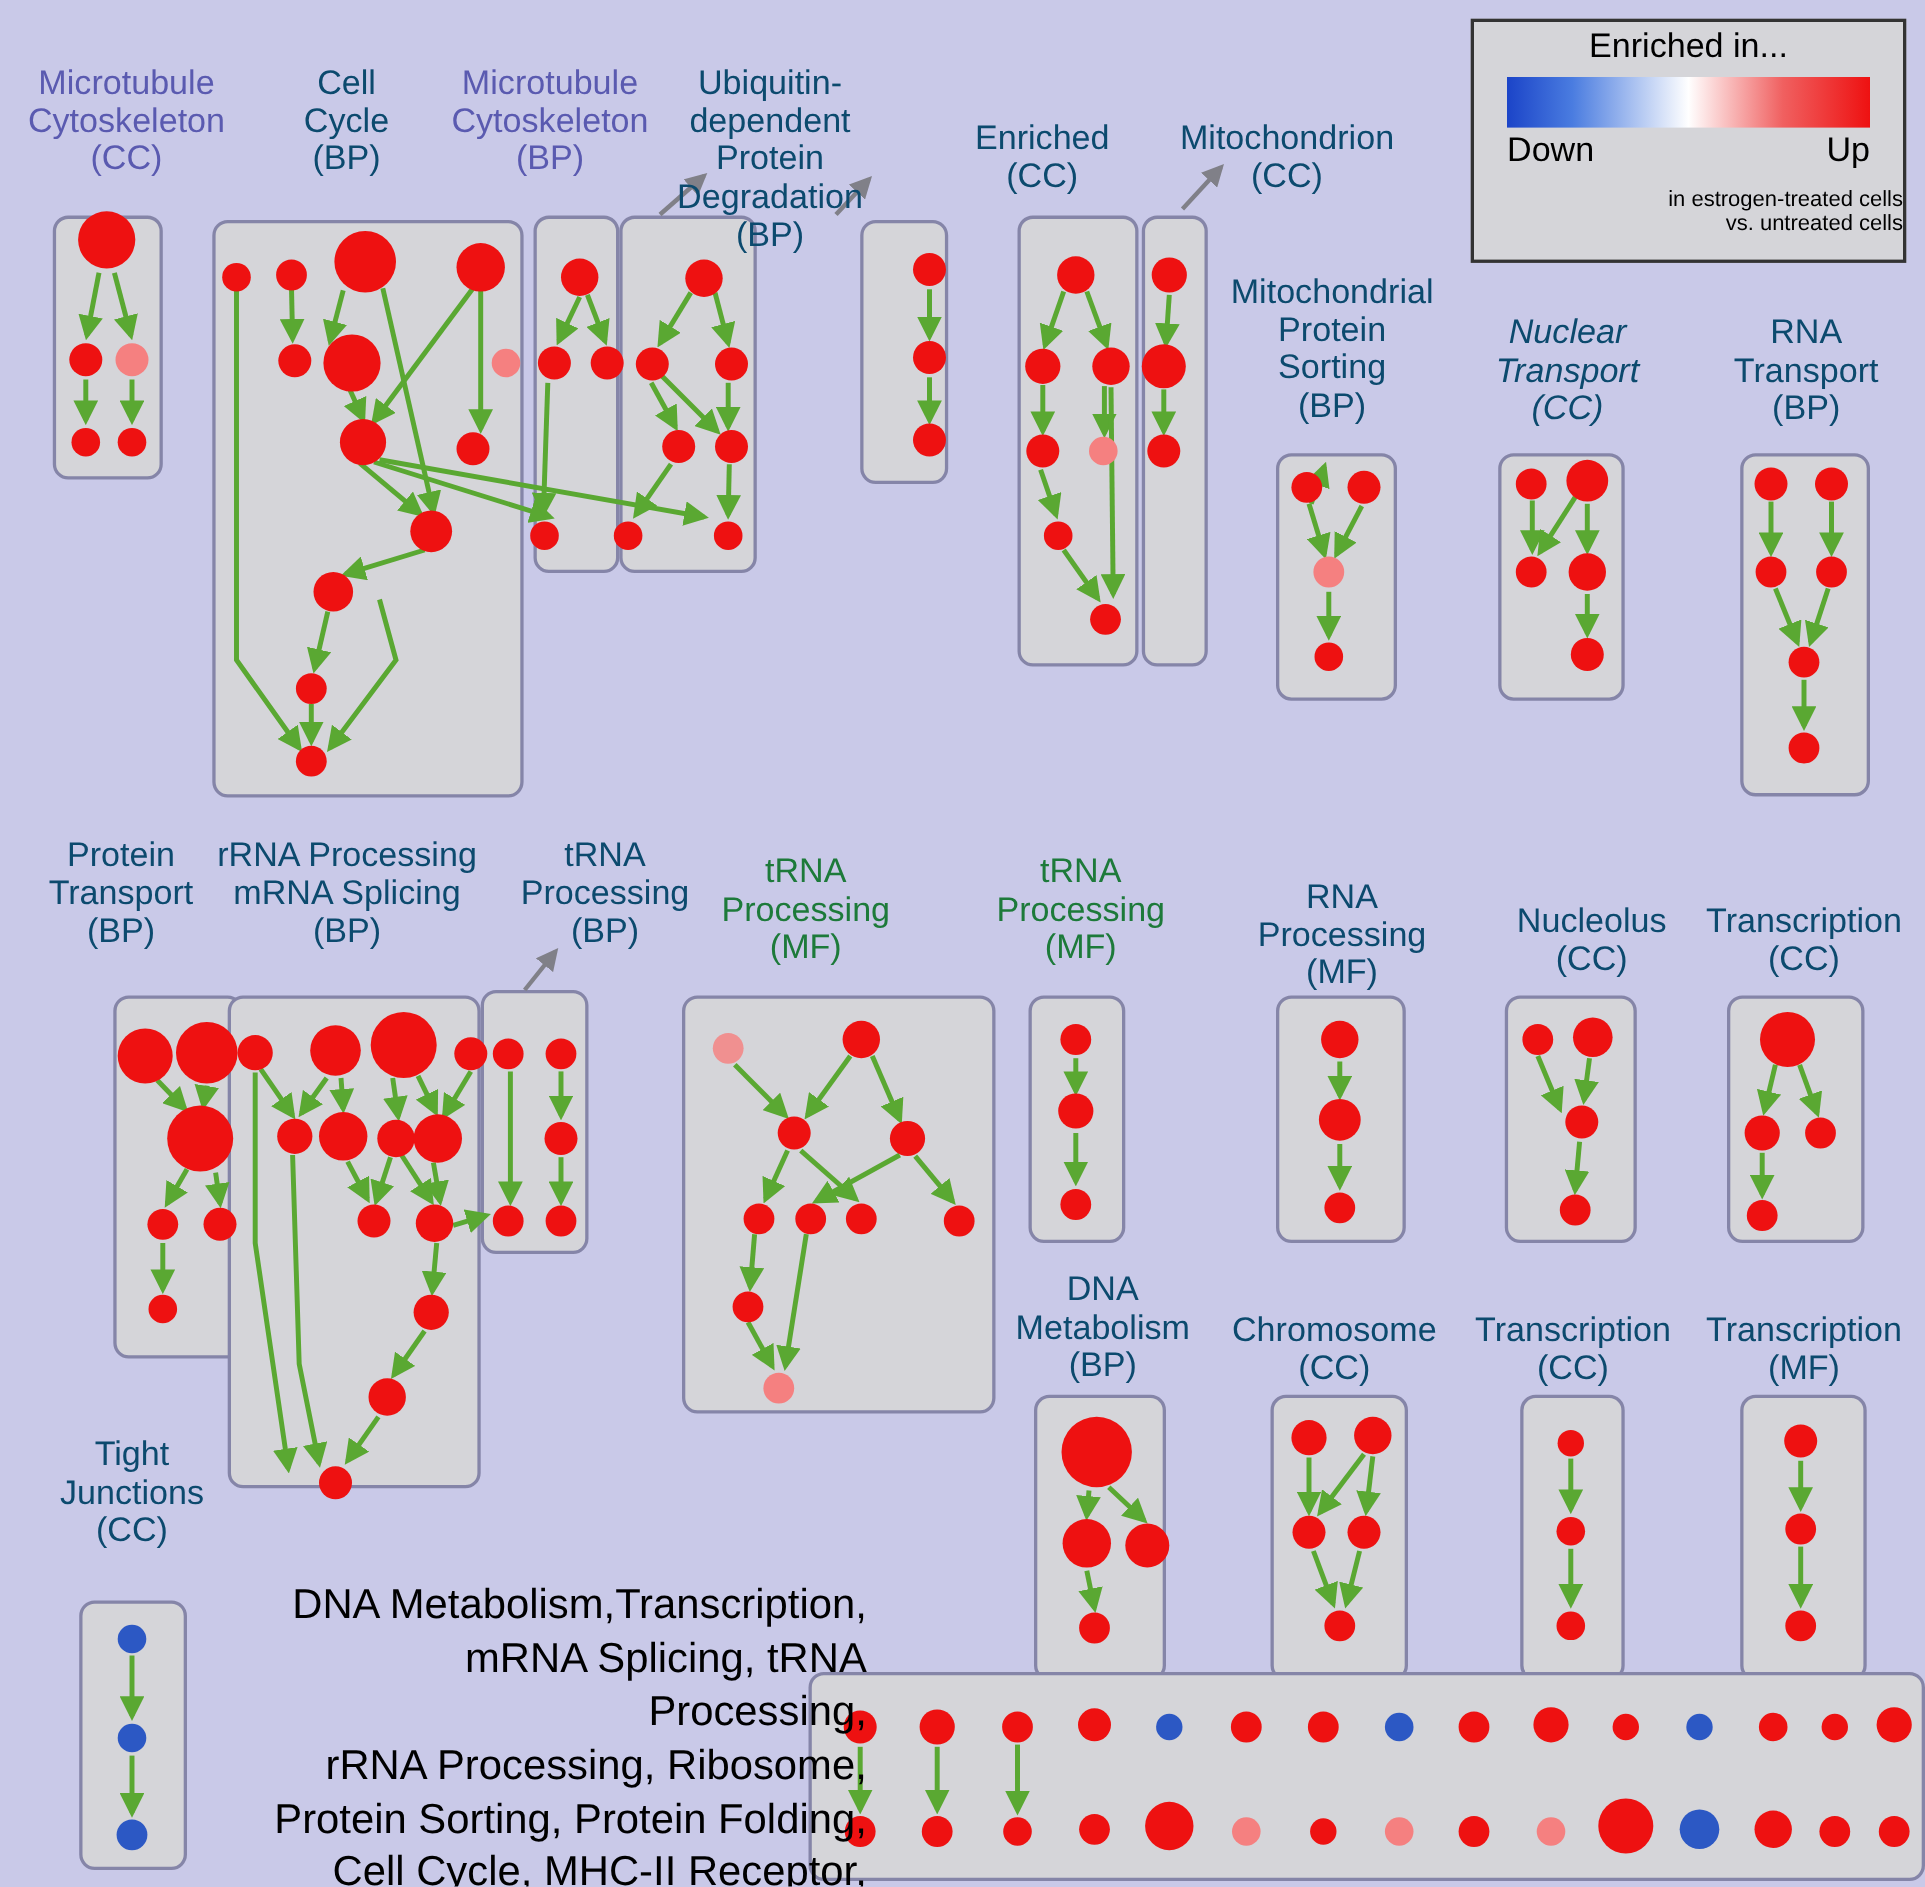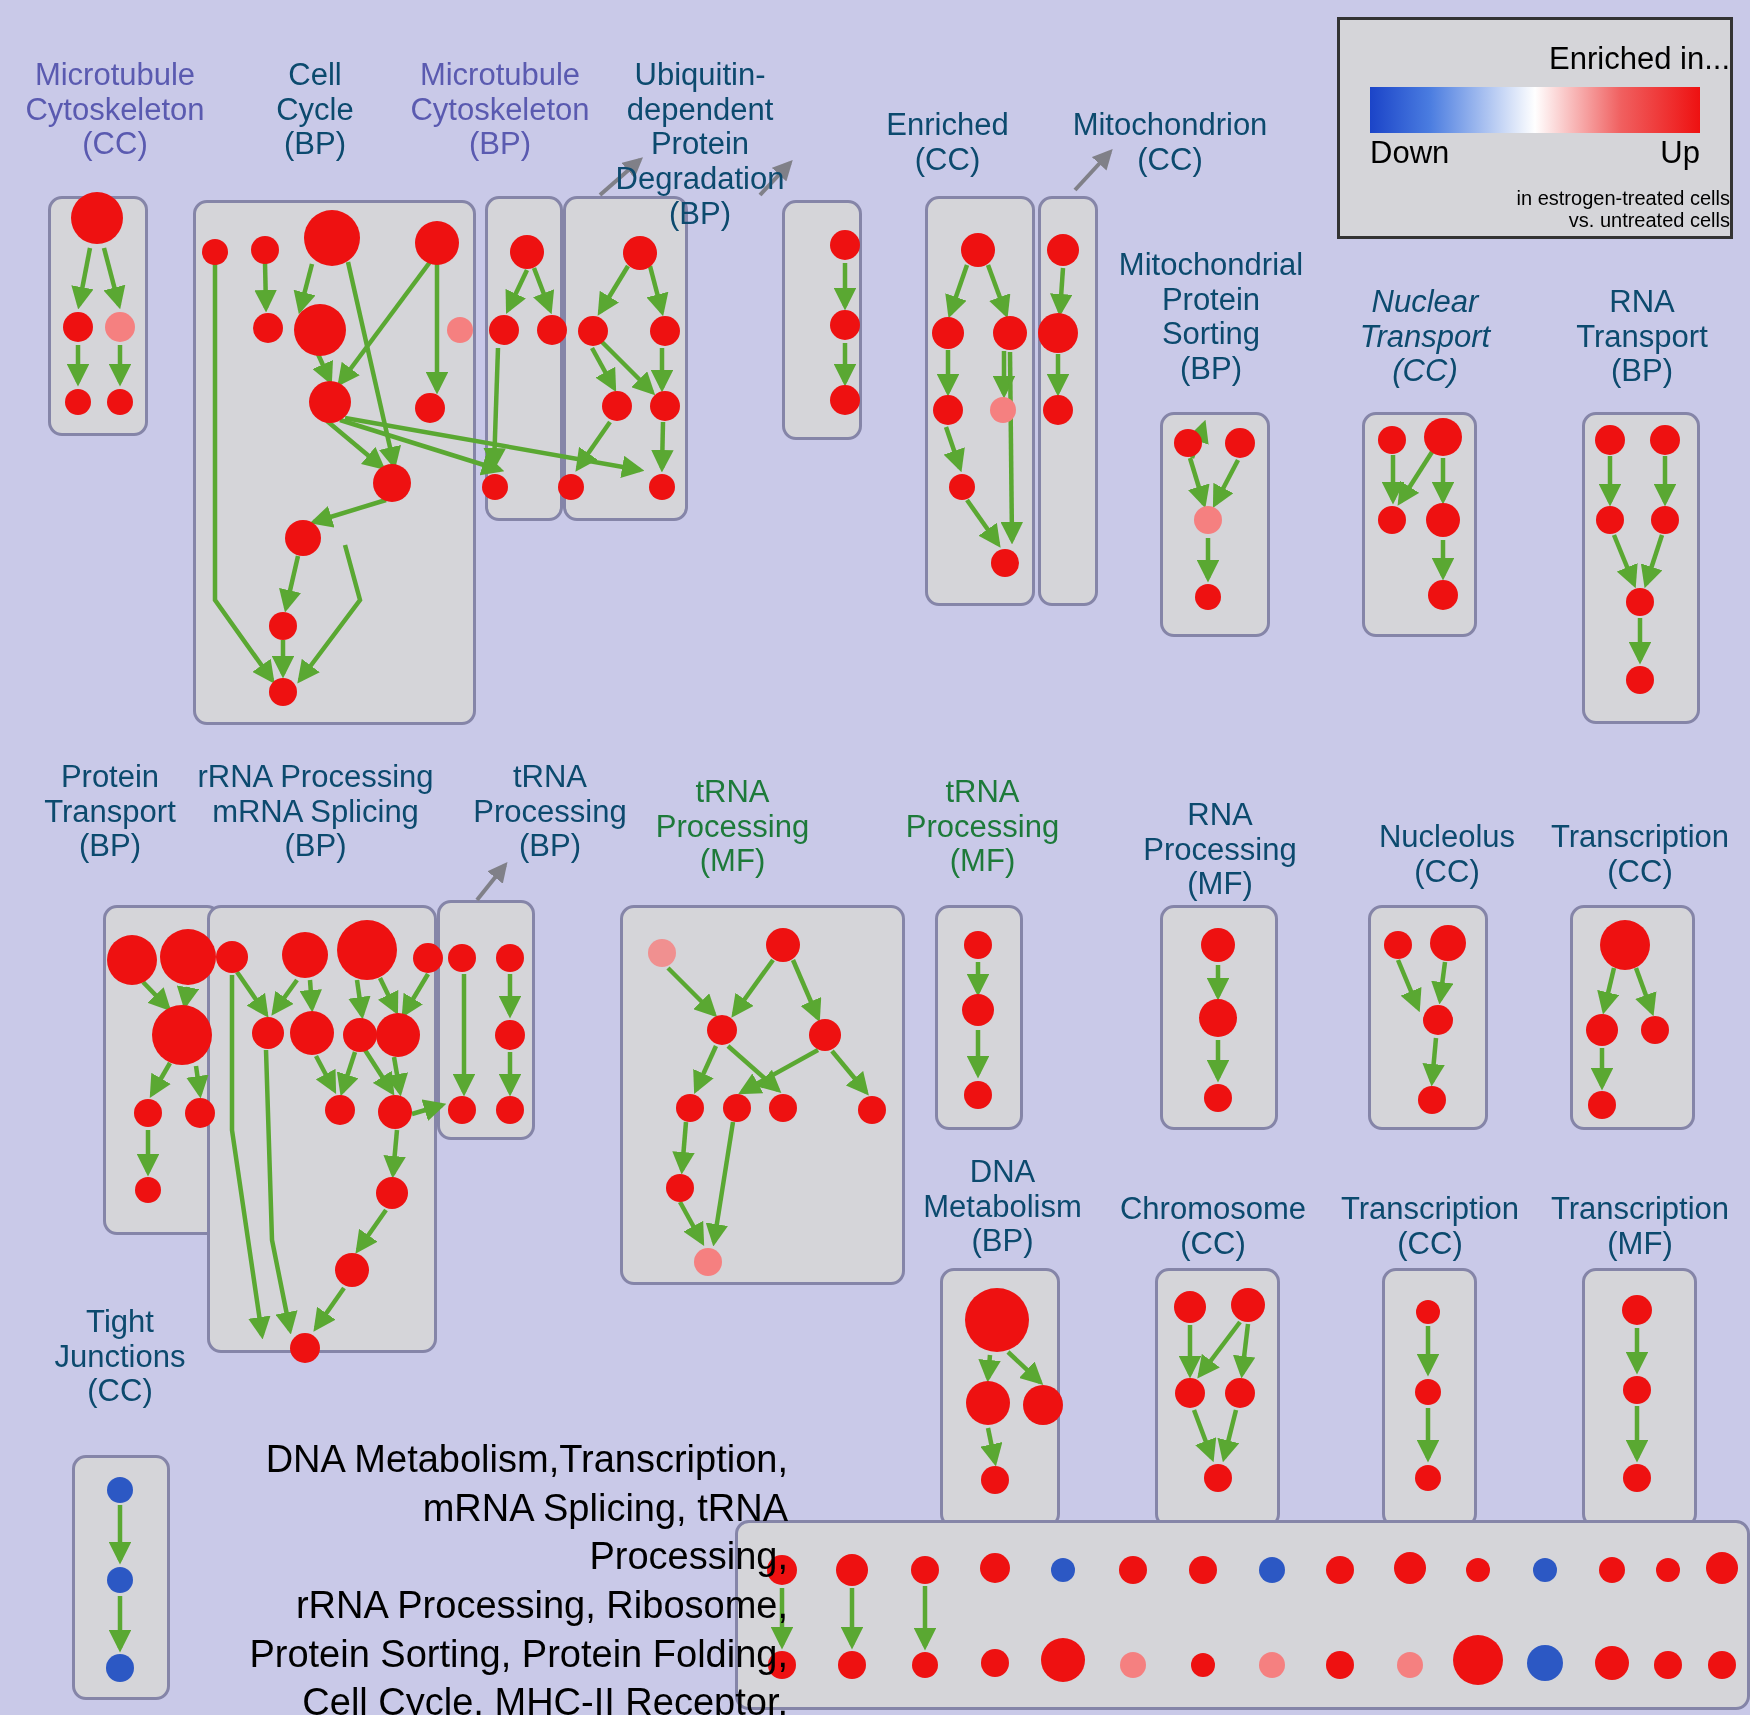--- a/index.html
+++ b/index.html
@@ -42,24 +42,24 @@
   .label.mf-green { color: #1d7a3a; }
 
   
   .legend {
     position: absolute;
     background: #d5d5d9;
     border: 3px solid #333;
     box-sizing: border-box;
   }
   .legend-title {
-    text-align: right;
+    text-align: center;
     font-size: 31px;
     color: #000;
-    margin-top: 21px;
+    margin-top: 4px;
   }
   .legend-bar {
     margin: 10px auto 0 auto;
     height: 54px;
     width: 430px;
     background: linear-gradient(to right, #1b44c8 0%, #4a7ce0 18%, #ffffff 50%, #f06060 76%, #ee1111 100%);
   }
   .legend-ends {
     display: flex;
     justify-content: space-between;

